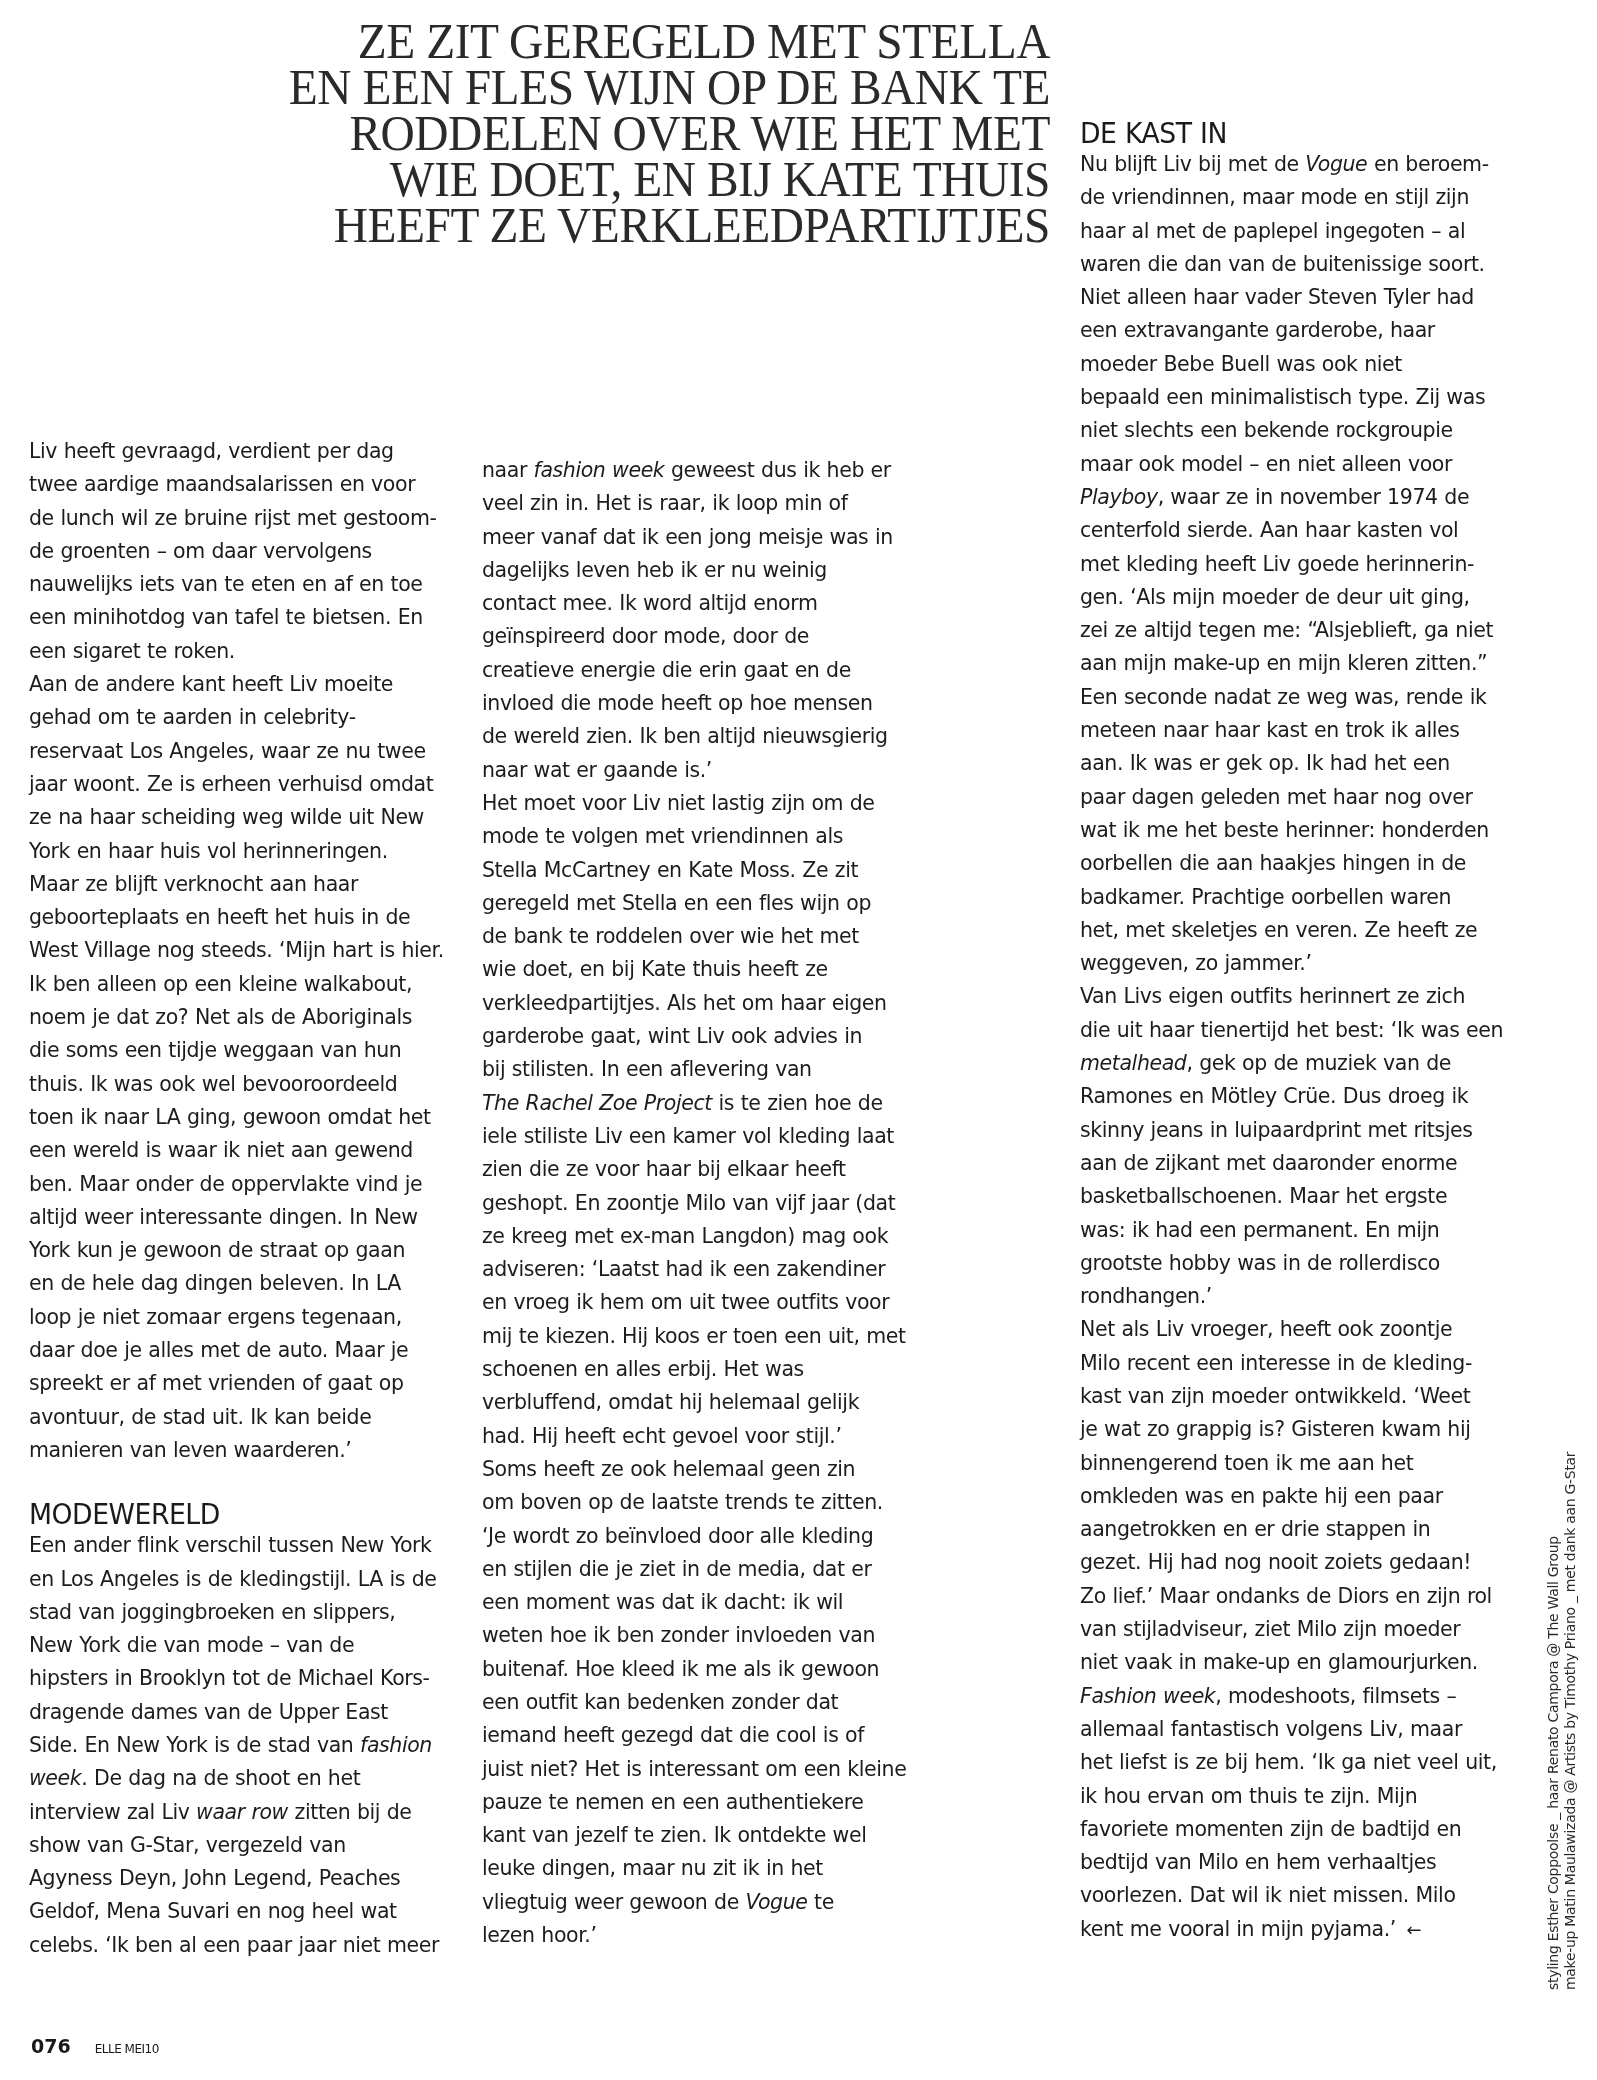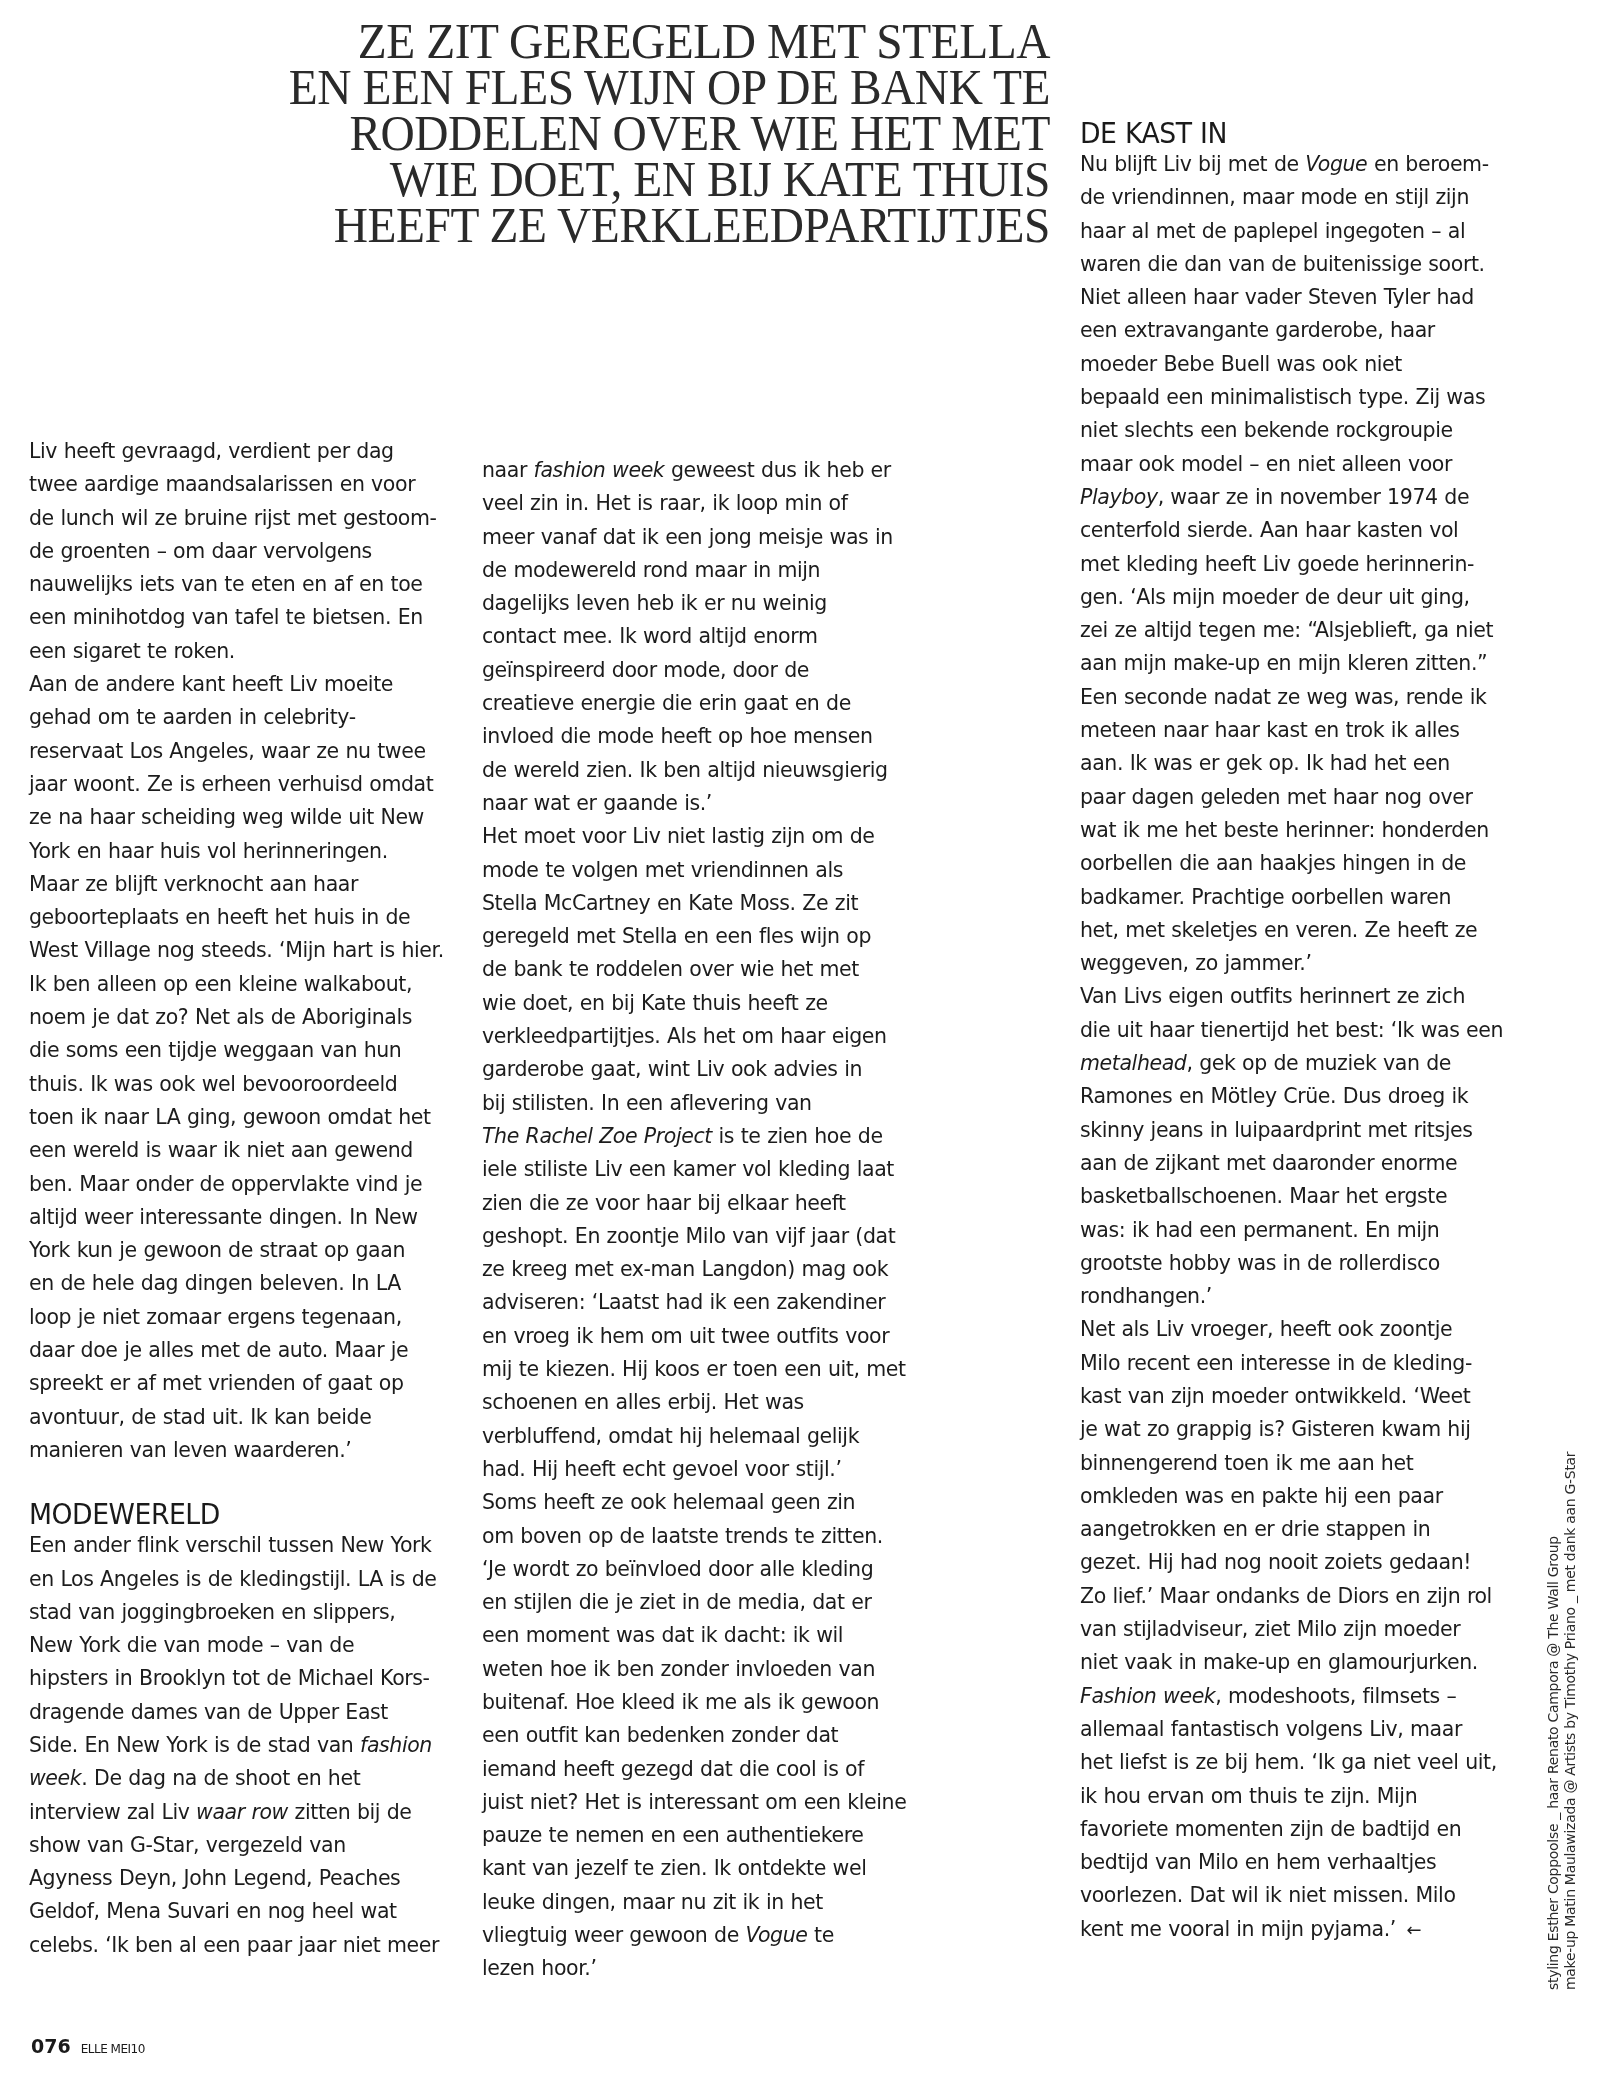--- a/index.html
+++ b/index.html
@@ -70,21 +70,21 @@
     .folio {
       position: absolute;
       left: 31px;
       top: 2035px;
       font-family: "DejaVu Sans", sans-serif;
       font-size: 19px;
       color: #1a1a1a;
     }
     .folio .page-number {
       font-weight: bold;
-      margin-right: 10px;
+      margin-right: 24px;
     }
     .folio .magazine {
       font-size: 12px;
       letter-spacing: -0.5px;
     }
     .credits {
       position: absolute;
       left: 1545px;
       top: 1990px;
       transform: rotate(-90deg);
@@ -169,21 +169,20 @@
     </div>
 </div>
 
 <div class="column col-2">
   <span class="line">
     <span>naar </span><em>fashion week</em><span> geweest dus ik heb er</span>
   </span>
   <div>
       <span class="line">veel zin in. Het is raar, ik loop min of</span>
       <span class="line">meer vanaf dat ik een jong meisje was in</span>
-      <span class="line">de modewereld rond maar in mijn</span>
       <span class="line">dagelijks leven heb ik er nu weinig</span>
       <span class="line">contact mee. Ik word altijd enorm</span>
       <span class="line">geïnspireerd door mode, door de</span>
       <span class="line">creatieve energie die erin gaat en de</span>
       <span class="line">invloed die mode heeft op hoe mensen</span>
       <span class="line">de wereld zien. Ik ben altijd nieuwsgierig</span>
       <span class="line">naar wat er gaande is.’</span>
       <span class="line">Het moet voor Liv niet lastig zijn om de</span>
       <span class="line">mode te volgen met vriendinnen als</span>
       <span class="line">Stella McCartney en Kate Moss. Ze zit</span>

